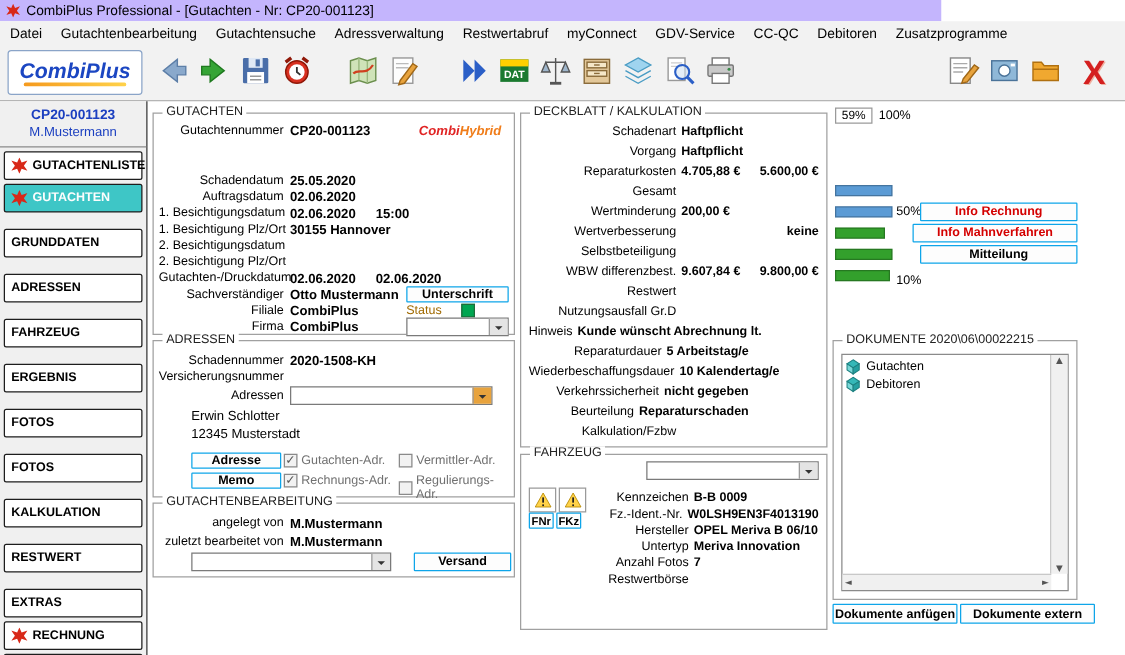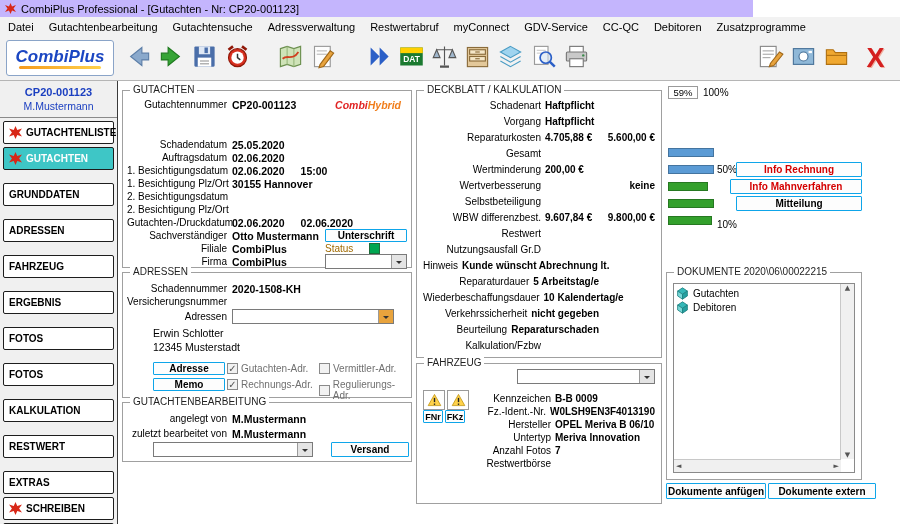--- a/index.html
+++ b/index.html
@@ -344,20 +344,28 @@
   </div>
   <div class="nav-btn noicon">
     <span>EXTRAS</span>
   </div>
   <div class="nav-btn">
     <span class="star">
         <svg viewBox="0 0 16 16">
           <path fill="#d82818" d="M8 0L10.2 5 16 3l-3.6 5L16 13l-5.8-2L8 16l-2.2-5L0 13l3.6-5L0 3l5.8 2z"></path>
         </svg>
       </span>
+    <span>RECHNUNG</span>
+  </div>
+  <div class="nav-btn">
+    <span class="star">
+        <svg viewBox="0 0 16 16">
+          <path fill="#d82818" d="M8 0L10.2 5 16 3l-3.6 5L16 13l-5.8-2L8 16l-2.2-5L0 13l3.6-5L0 3l5.8 2z"></path>
+        </svg>
+      </span>
     <span>SCHREIBEN</span>
   </div>
   <div class="nav-btn">
     <span class="star">
         <svg viewBox="0 0 16 16">
           <path fill="#d82818" d="M8 0L10.2 5 16 3l-3.6 5L16 13l-5.8-2L8 16l-2.2-5L0 13l3.6-5L0 3l5.8 2z"></path>
         </svg>
       </span>
     <span>EXTRAS</span>
   </div>

